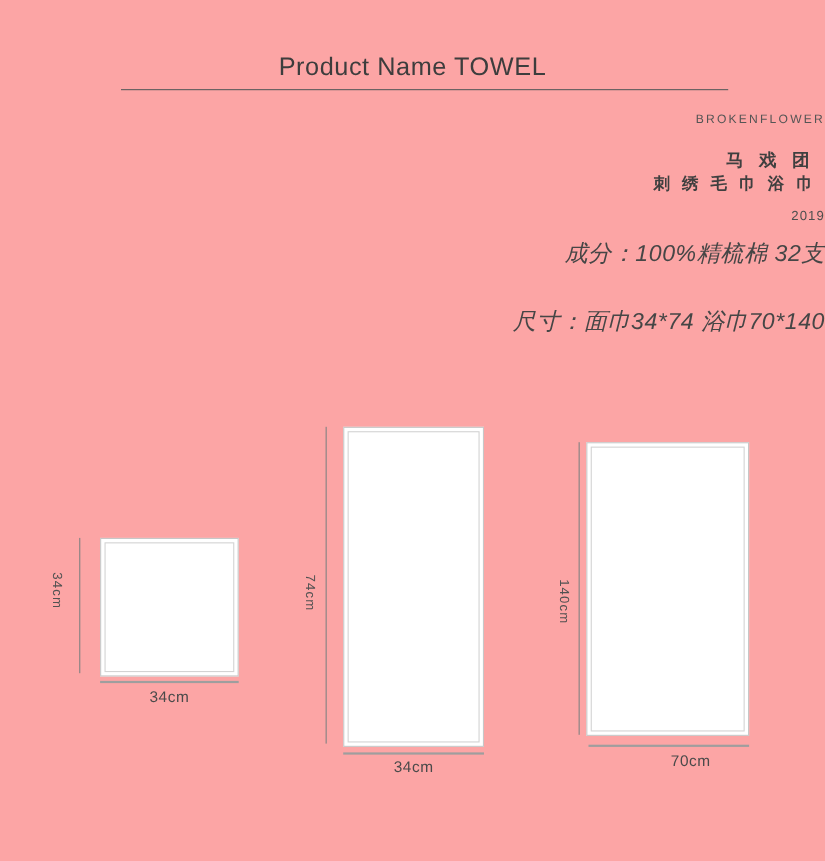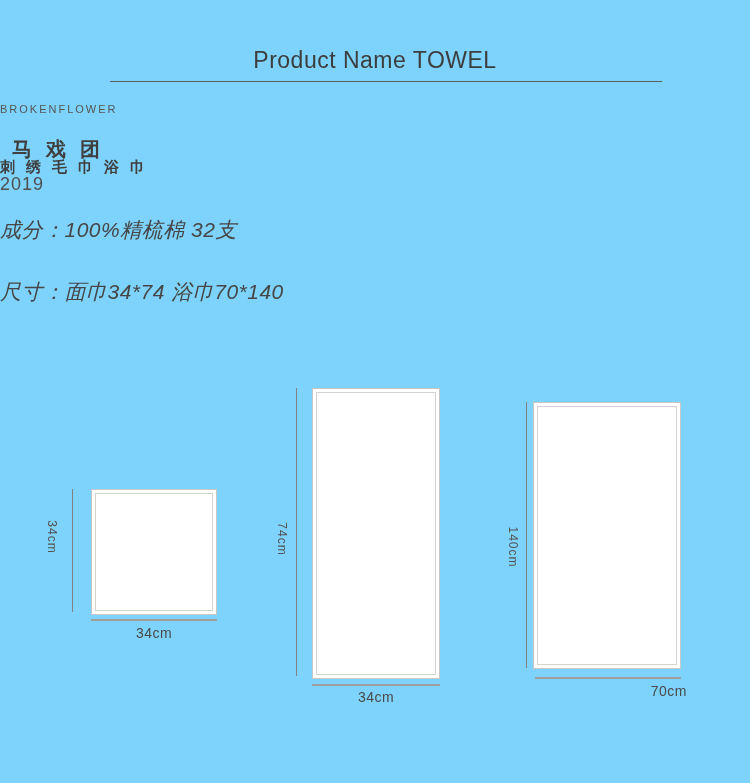--- a/index.html
+++ b/index.html
@@ -1,45 +1,45 @@
 <!DOCTYPE html>
 <html><head>
 <meta charset="utf-8">
 <style>
   html,body{margin:0;padding:0;background:#fff;}
   .canvas{
     position:relative;
     width:750px;height:783px;
-    background:#7dd3fc;
+    background:#fca5a5;
     overflow:hidden;
     font-family:"Liberation Sans","DejaVu Sans",sans-serif;
   }
   
   .page-title{
     position:absolute;top:47px;left:0;right:0;
     text-align:center;
     font-size:23px;line-height:26px;
     color:#3d3d3d;font-weight:400;
     letter-spacing:0.5px;
   }
   .title-rule{
     position:absolute;top:81px;left:110px;width:552px;height:1px;
     background:#5c5c5c;
   }
   
   .info-line{
-    position:absolute;left:0;right:0;text-align:left;
+    position:absolute;left:0;right:0;text-align:right;
     color:#474747;
   }
   .brand{top:103px;font-size:11px;letter-spacing:2px;color:#555;}
-  .series{top:136px;font-size:20px;font-weight:700;color:#3f3f3f;
+  .series{top:136px;font-size:16px;font-weight:700;color:#3f3f3f;
           letter-spacing:14px;padding-left:12px;}
   .product{top:158px;font-size:15px;font-weight:700;color:#3f3f3f;
            letter-spacing:11px;}
-  .year{top:174px;font-size:18px;letter-spacing:1px;color:#4f4f4f;}
+  .year{top:189px;font-size:12px;letter-spacing:1px;color:#4f4f4f;}
   .spec{font-size:21px;color:#464646;letter-spacing:0.5px;font-style:italic;}
   .spec-0{top:216px;}
   .spec-1{top:247px;}
   .spec-2{top:278px;}
   .spec-3{top:310px;}
   
   .towel-rect{
     position:absolute;box-sizing:border-box;
     border:1px solid #c7c7c7;background:#fff;
   }
@@ -69,21 +69,21 @@
   .rect-b{left:312px;top:388px;width:128px;height:291px;}
   .vline-b{left:296px;top:388px;height:288px;}
   .vlabel-b{left:242px;top:531px;}
   .hline-b{left:312px;top:684px;width:128px;}
   .hlabel-b{left:312px;top:689px;width:128px;}
   
   .rect-c{left:533px;top:402px;width:148px;height:267px;}
   .vline-c{left:526px;top:402px;height:266px;}
   .vlabel-c{left:473px;top:539px;}
   .hline-c{left:535px;top:677px;width:146px;}
-  .hlabel-c{left:541px;top:683px;width:146px;text-align:right;}
+  .hlabel-c{left:555px;top:683px;width:146px;}
 </style>
 </head>
 <body>
 
 <div class="canvas">
 
   <div class="page-title">Product Name TOWEL</div>
   <div class="title-rule"></div>
 
   <div class="info-line brand">BROKENFLOWER</div>

